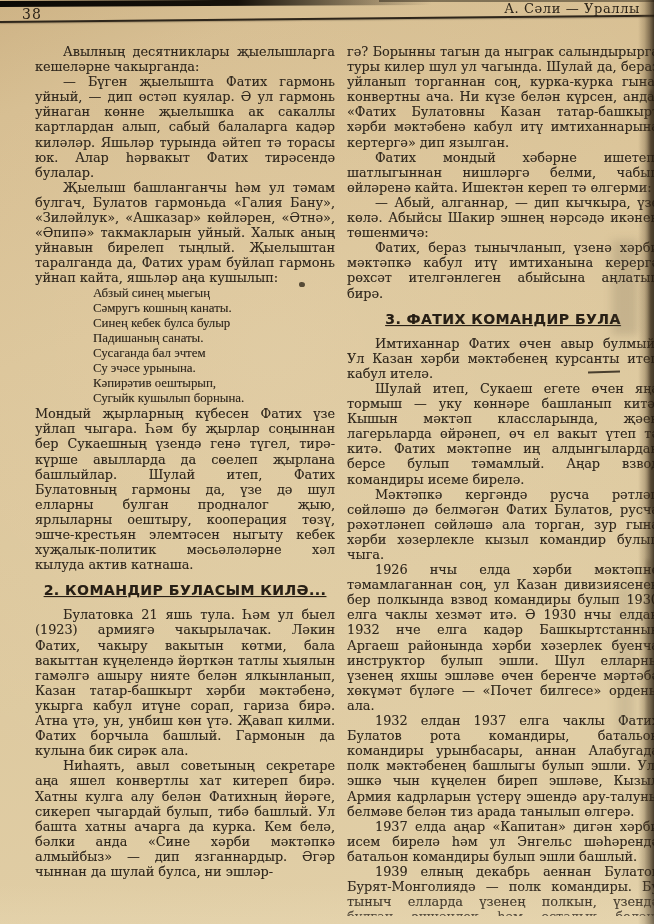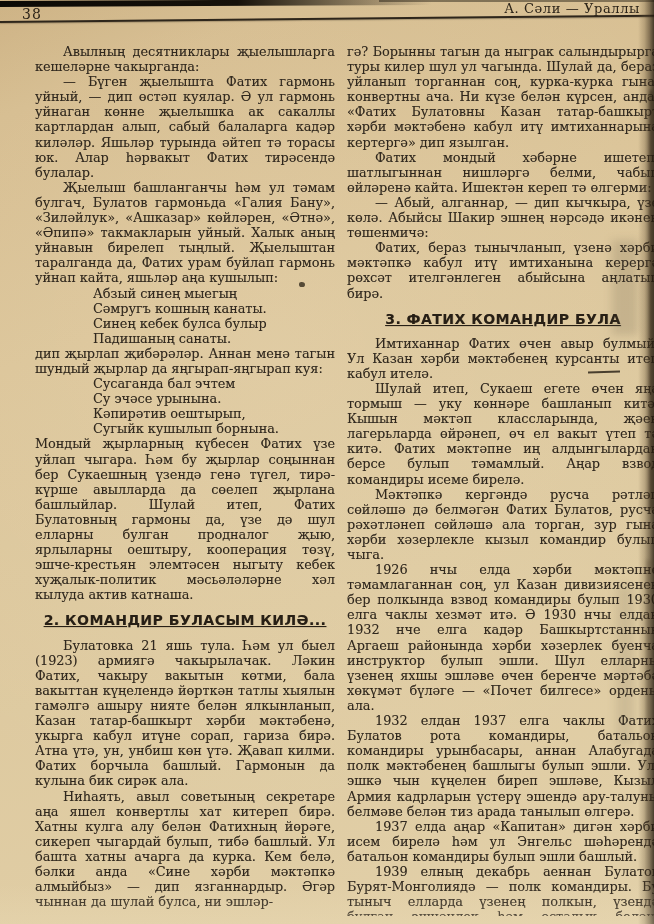--- a/index.html
+++ b/index.html
@@ -36,21 +36,21 @@
 
   
   .columns{position:absolute;top:44px;left:35px;display:flex;gap:12px;}
   .col{font-size:12.8px;line-height:15.1px;text-align:justify;height:872px;overflow:hidden;
     text-shadow:0.2px 0.2px 0 rgba(48,40,30,0.35);}
   .col-left{width:300px;}
   .col-right{width:312px;}
   .para{margin:0;}
   .para.indent{text-indent:28px;}
   .verse{margin:0 0 0 58px;text-align:left;}
-  .verse-line{white-space:nowrap;}
+  .verse-line{white-space:nowrap;font-family:Liberation Serif, serif;}
   .sec-heading{font-family:"DejaVu Sans","Liberation Sans",sans-serif;font-weight:bold;
     font-size:14px;letter-spacing:0.5px;text-align:center;margin:11px 0 9px;color:#271f15;
     text-shadow:0.3px 0.3px 0 rgba(39,31,21,0.4);text-decoration:underline;}
 </style>
 </head>
 <body>
 
 <div class="page">
   <div class="top-band"></div>
   <div class="top-band-right"></div>
@@ -63,21 +63,20 @@
     <div class="col col-left" id="col-left">
         <p class="para indent">Авылның десятниклары җыелышларга кешеләрне чакырганда:</p>
         <p class="para indent">— Бүген җыелышта Фатих гармонь уйный, — дип өстәп куялар. Ә ул гармонь уйнаган көнне җыелышка ак сакаллы картлардан алып, сабый балаларга кадәр киләләр. Яшьләр турында әйтеп тә торасы юк. Алар һәрвакыт Фатих тирәсендә булалар.</p>
         <p class="para indent">Җыелыш башланганчы һәм ул тәмам булгач, Булатов гармоньда «Галия Бану», «Зиләйлук», «Ашказар» көйләрен, «Әтнә», «Әпипә» такмакларын уйный. Халык аның уйнавын бирелеп тыңлый. Җыелыштан таралганда да, Фатих урам буйлап гармонь уйнап кайта, яшьләр аңа кушылып:</p>
         <div class="verse">
           <div class="verse-line">Абзый синең мыегың</div>
           <div class="verse-line">Сәмругъ кошның канаты.</div>
           <div class="verse-line">Синең кебек булса булыр</div>
           <div class="verse-line">Падишаның санаты.</div>
         </div>
-        <p class="para">дип җырлап җибәрәләр. Аннан менә тагын шундый җырлар да яңгырап-яңгырап куя:</p>
         <div class="verse">
           <div class="verse-line">Сусаганда бал эчтем</div>
           <div class="verse-line">Су эчәсе урынына.</div>
           <div class="verse-line">Кәпирәтив оештырып,</div>
           <div class="verse-line">Сугыйк кушылып борнына.</div>
         </div>
         <p class="para">Мондый җырларның күбесен Фатих үзе уйлап чыгара. Һәм бу җырлар соңыннан бер Сукаешның үзендә генә түгел, тирә-күрше авылларда да сөелеп җырлана башлыйлар. Шулай итеп, Фатих Булатовның гармоны да, үзе дә шул елларны булган продналог җыю, ярлыларны оештыру, кооперация төзү, эшче-крестьян элемтәсен ныгыту кебек хуҗалык-политик мәсьәләләрне хәл кылуда актив катнаша.</p>
         <h2 class="sec-heading">2. КОМАНДИР БУЛАСЫМ КИЛӘ...</h2>
         <p class="para indent">Булатовка 21 яшь тула. Һәм ул быел (1923) армиягә чакырылачак. Ләкин Фатих, чакыру вакытын көтми, бала вакыттан күңелендә йөрткән татлы хыялын гамәлгә ашыру нияте белән ялкынланып, Казан татар-башкырт хәрби мәктәбенә, укырга кабул итүне сорап, гариза бирә. Атна үтә, ун, унбиш көн үтә. Җавап килми. Фатих борчыла башлый. Гармонын да кулына бик сирәк ала.</p>
         <p class="para indent">Ниһаять, авыл советының секретаре аңа яшел конвертлы хат китереп бирә. Хатны кулга алу белән Фатихның йөрәге, сикереп чыгардай булып, тибә башлый. Ул башта хатны ачарга да курка. Кем белә, бәлки анда «Сине хәрби мәктәпкә алмыйбыз» — дип язганнардыр. Әгәр чыннан да шулай булса, ни эшләр-</p>

